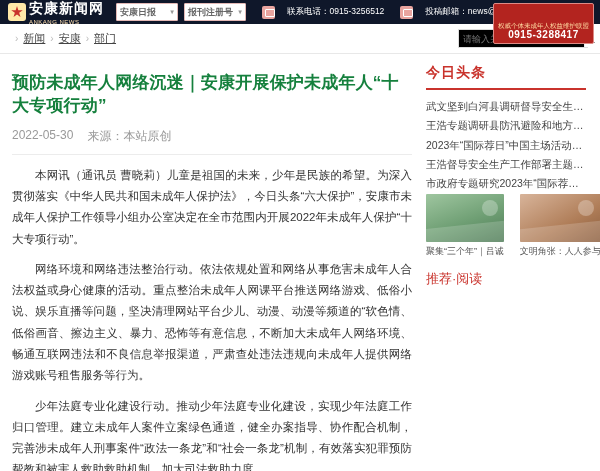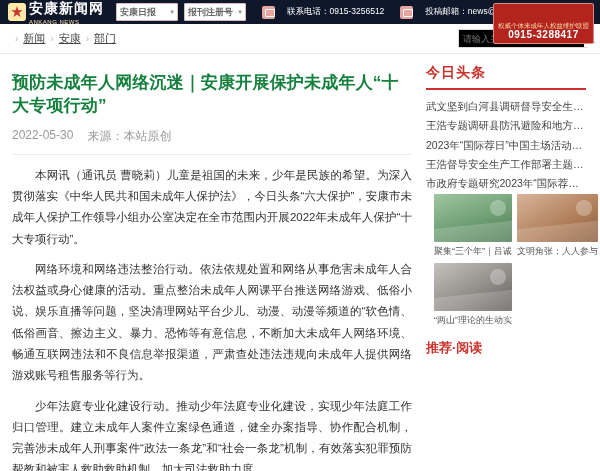--- a/index.html
+++ b/index.html
@@ -199,23 +199,22 @@
     font-size: 10.5px;
     line-height: 1.65;
     color: #444;
     padding: 1px 0;
     white-space: nowrap;
     overflow: hidden;
     text-overflow: ellipsis;
   }
   .thumbs {
     display: grid;
-    grid-template-columns: 1fr 1fr;
-    gap: 5px;
-    margin-left: 8px;
+    grid-template-columns: 1fr 1fr 1fr;
+    gap: 16px;
   }
   .thumb { position: relative; }
   .thumb .ph {
     width: 100%;
     height: 48px;
     border-radius: 1px;
     background: linear-gradient(160deg,#9fc6a0,#6f9f74 55%,#4d7a55);
     position: relative;
     overflow: hidden;
   }
@@ -241,21 +240,21 @@
   .thumb .cap {
     font-size: 9px;
     color: #555;
     margin-top: 3px;
     white-space: nowrap;
     overflow: hidden;
     text-overflow: ellipsis;
   }
   .side-head2 {
     font-size: 13px;
-    font-weight: bold;
+    font-weight: normal;
     color: #c9332c;
     margin-top: 12px;
   }
 </style>
 </head>
 <body>
 
 <div class="topbar">
   <div class="logo">
     <span class="logo-badge"></span>

